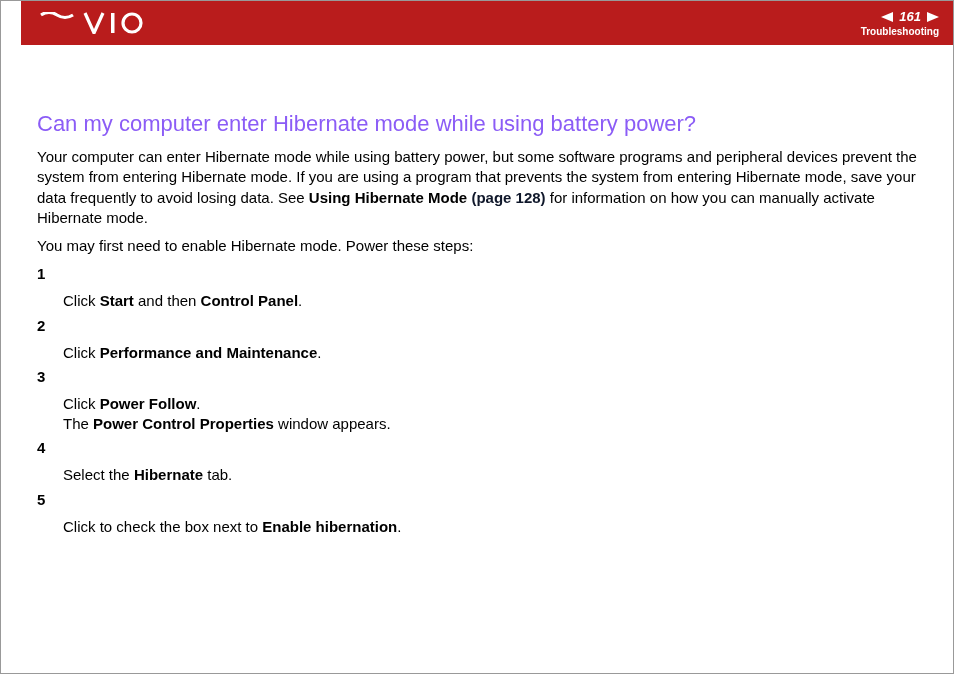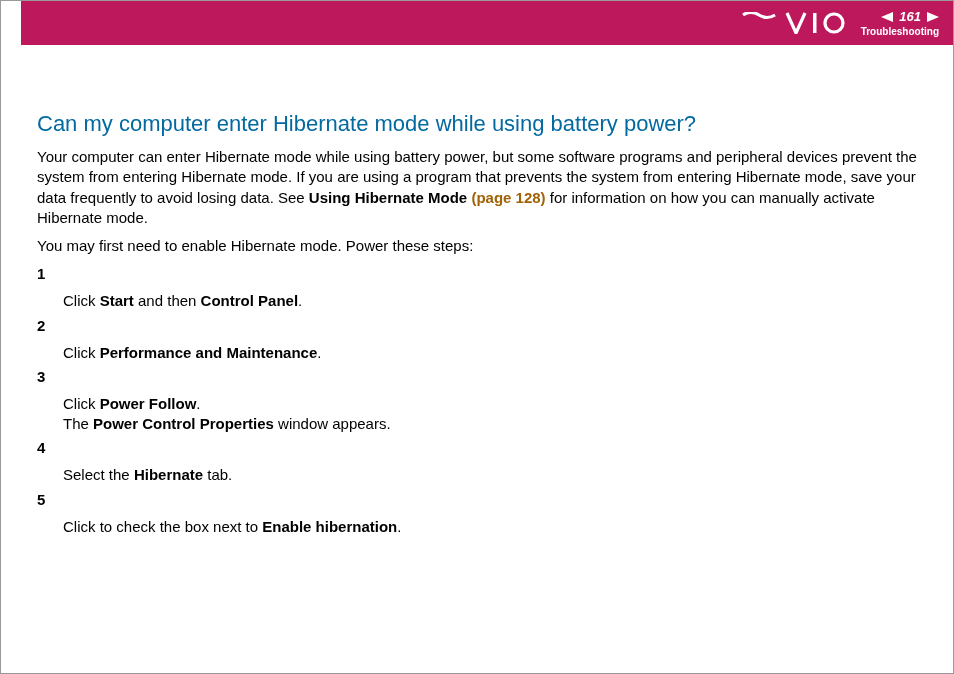--- a/index.html
+++ b/index.html
@@ -1,31 +1,31 @@
 <!DOCTYPE html>
 <html><head>
 <meta charset="utf-8">
 <style>
   * { box-sizing: border-box; margin: 0; padding: 0; }
   html, body { width: 954px; height: 674px; font-family: Arial, Helvetica, sans-serif; background: #fff; color: #000; }
   .page { width: 954px; height: 674px; border: 1px solid #999; position: relative; }
-  .header { height: 44px; background: #be185d; display: flex; align-items: center; justify-content: flex-end; padding: 0 14px 0 18px; margin-left: 20px; }
+  .header { height: 44px; background: #b91c1c; display: flex; align-items: center; justify-content: space-between; padding: 0 14px 0 18px; margin-left: 20px; }
   .logo svg { display: block; }
   .header-right { text-align: right; color: #fff; }
   .page-nav { display: flex; align-items: center; justify-content: flex-end; gap: 4px; margin-bottom: 2px;}
   .page-nav .arrow { width: 0; height: 0; display: inline-block; }
   .arrow-left { border-top: 5px solid transparent; border-bottom: 5px solid transparent; border-right: 12px solid #fff; }
   .arrow-right { border-top: 5px solid transparent; border-bottom: 5px solid transparent; border-left: 12px solid #fff; }
   .page-num { font-style: italic; font-weight: bold; font-size: 13px; padding: 0 2px; }
   .section-label { font-weight: bold; font-size: 10px; }
   .content { padding: 30px 36px 0 36px; }
-  h2.blue { color: #0369a1; font-weight: normal; font-size: 22px; margin: 22px 0 10px 0; }
+  h2.blue { color: #8b5cf6; font-weight: normal; font-size: 22px; margin: 22px 0 10px 0; }
   h2.blue:first-child { margin-top: 36px; }
   p.body { font-size: 15px; line-height: 1.35; margin-bottom: 8px; }
-  .ref-link { color: #a16207; font-weight: bold; }
+  .ref-link { color: #0f172a; font-weight: bold; }
   ol.steps { list-style: none; margin-top: 6px; }
   ol.steps li { display: flex; font-size: 15px; line-height: 1.35; margin: 4px 0; }
   ol.steps li .num { font-weight: bold; width: 26px; flex-shrink: 0; }
   ol.steps li .txt { flex: 1; margin-top: 27px; }
   b { font-weight: bold; }
 </style>
 </head>
 <body>
 
 <div class="page">

